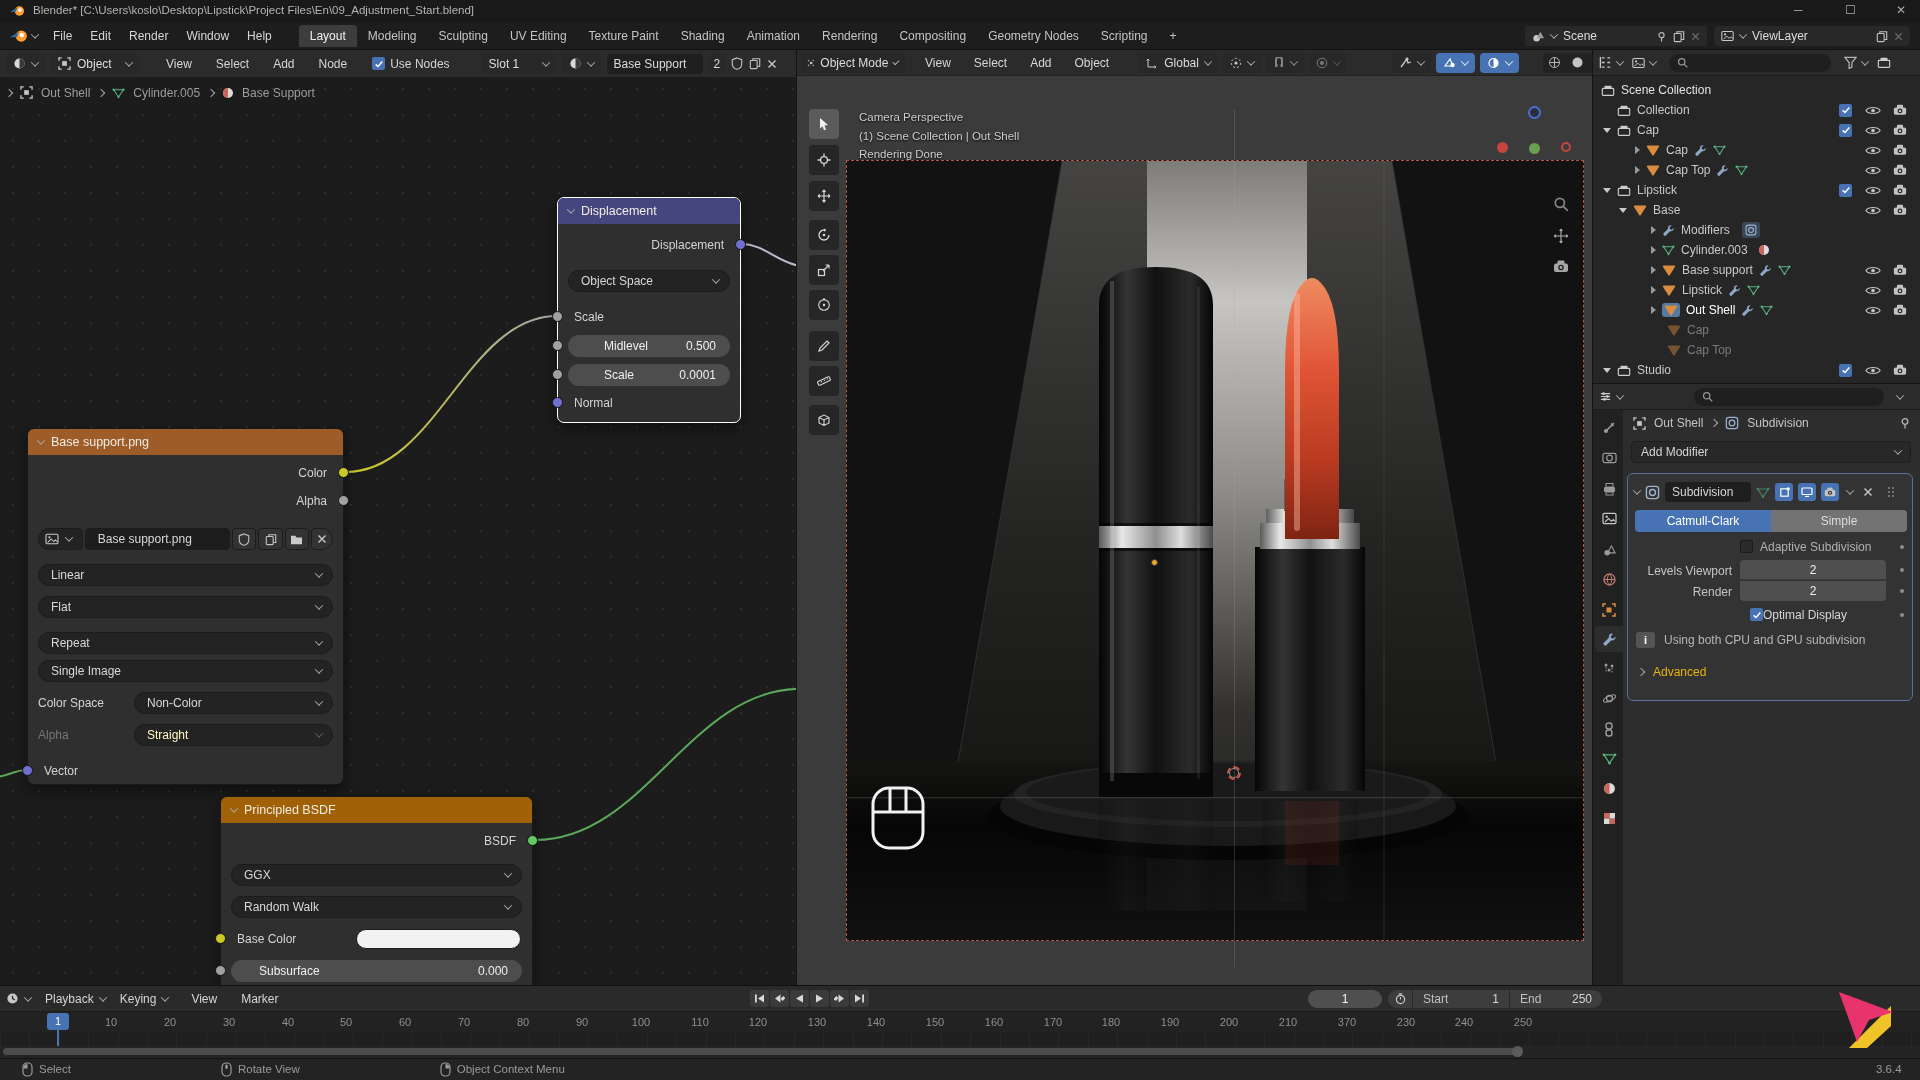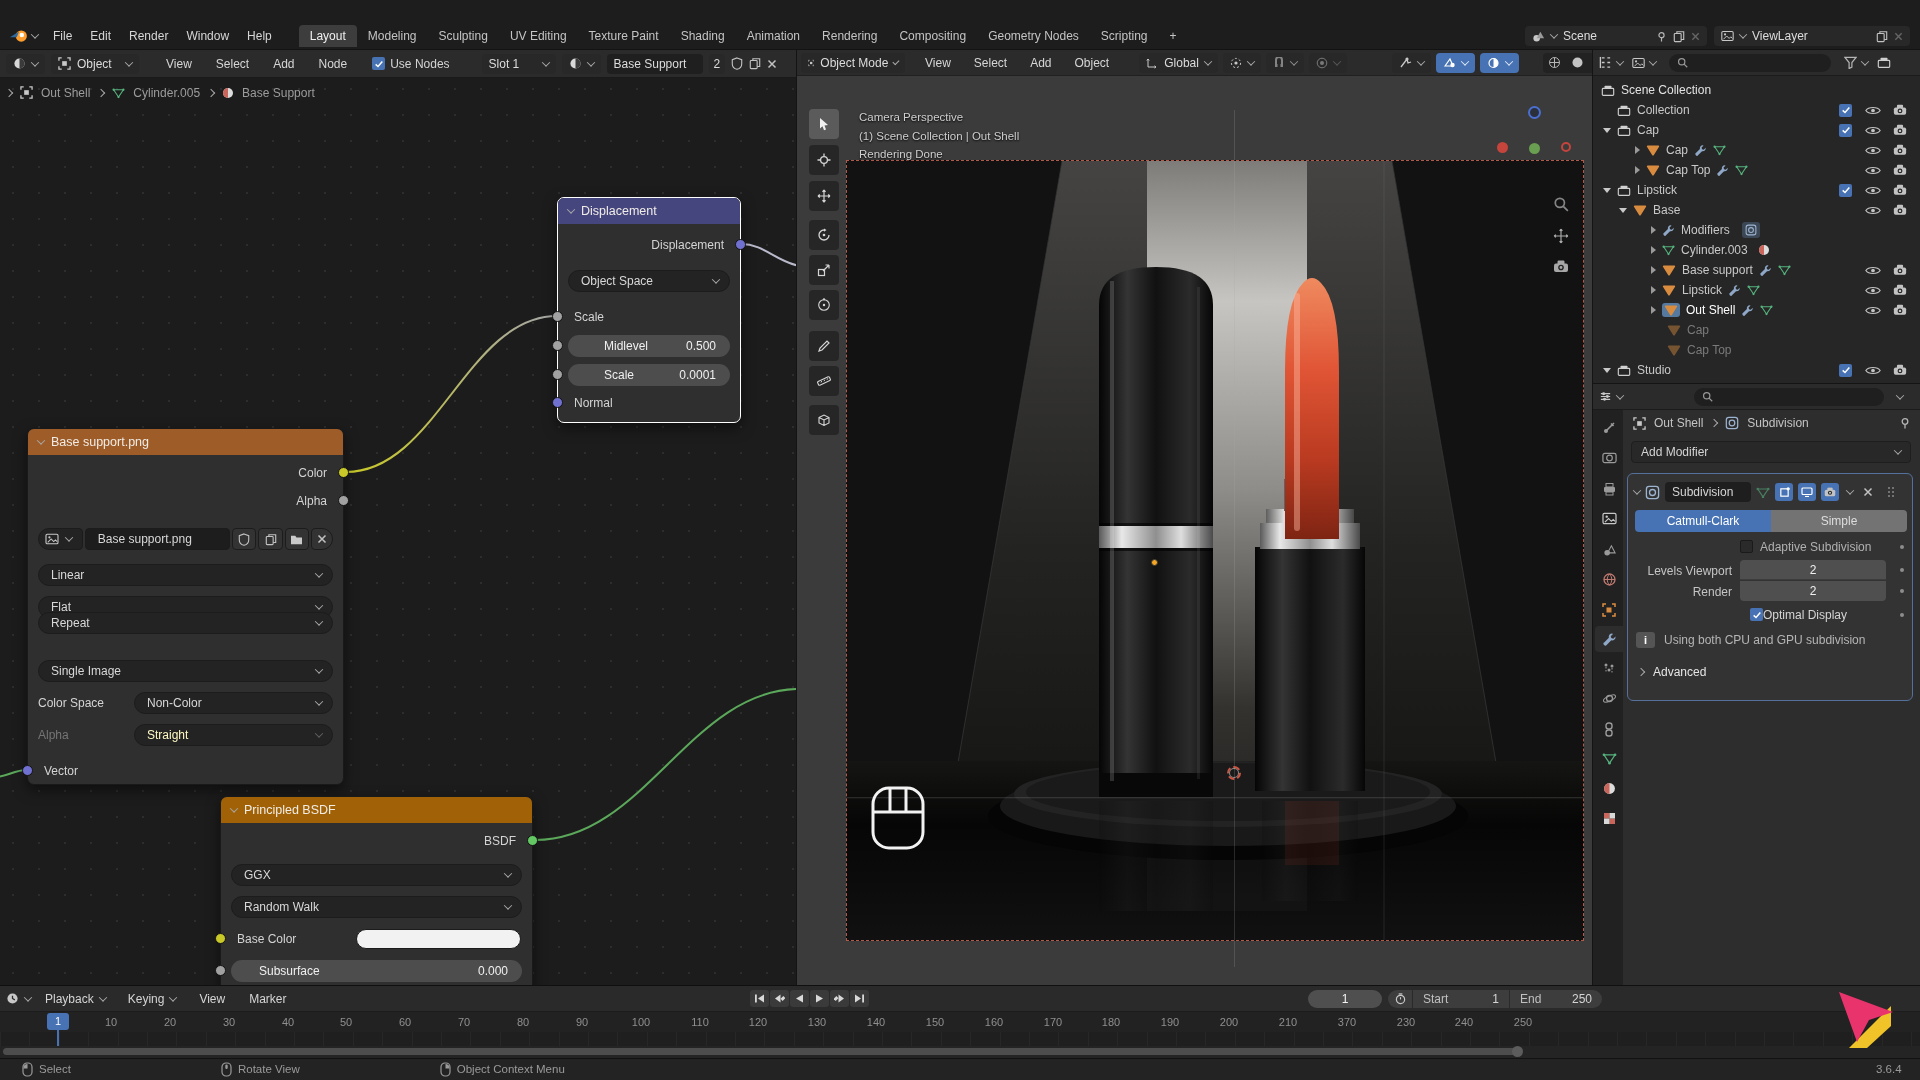--- a/index.html
+++ b/index.html
@@ -130,20 +130,31 @@
       </symbol>
 <symbol id="i-mouse-r" viewBox="0 0 11 15">
         <rect x="1" y="1" width="9" height="13" rx="4" fill="none" stroke="#9a9a9a" stroke-width="1.2"></rect>
         <path d="M9.5 6.5 A4 4 0 0 0 5.5 2 V6.5 Z" fill="#9a9a9a"></path>
       </symbol>
 </defs>
 </svg>
 
 <div id="app">
 
+  <div class="abs flex" style="left:0;top:0;width:1920px;height:22px;background:#191919;padding-left:10px;gap:8px">
+    <svg class="ic" width="15" height="12" viewBox="0 0 16 12">
+        <circle cx="10" cy="6" r="5" fill="#ff9e2c"></circle>
+        <circle cx="10.5" cy="5" r="2" fill="#fff"></circle>
+        <path d="M0 7 L8 2 L6 7 Z" fill="#2d6a9e"></path>
+      </svg>
+    <span class="t" style="color:#b4b4b4;font-size:11.5px">Blender* [C:\Users\koslo\Desktop\Lipstick\Project Files\En\09_Adjustment_Start.blend]</span>
+    <span class="abs" style="left:1794px;top:4px;color:#aaa">─</span>
+    <span class="abs" style="left:1845px;top:4px;color:#aaa">☐</span>
+    <span class="abs" style="left:1896px;top:4px;color:#aaa">✕</span>
+  </div>
 
   <div class="abs flex" style="left:0;top:22px;width:1920px;height:28px;background:#1d1d1d;border-bottom:1px solid #131313;padding-left:6px">
     <svg class="ic" width="18" height="14" viewBox="0 0 16 12" style="margin:0 4px">
         <circle cx="10" cy="6" r="5" fill="#ff9e2c"></circle>
         <circle cx="10.5" cy="5" r="2" fill="#fff"></circle>
         <path d="M0 7 L8 2 L6 7 Z" fill="#2d6a9e"></path>
       </svg>
     <span class="cvd" style="margin-right:6px"></span>
     <span class="menu t">File</span>
     <span class="menu t">Edit</span>
@@ -367,21 +378,21 @@
             <span class="t">Linear</span>
             <span class="cvd"></span>
           </div>
         </div>
       <div class="nrow" style="top:166px;height:24px;padding:0 10px">
           <div class="pill" style="width:297px">
             <span class="t">Flat</span>
             <span class="cvd"></span>
           </div>
         </div>
-      <div class="nrow" style="top:182px;height:24px;padding:0 10px">
+      <div class="nrow" style="top:202px;height:24px;padding:0 10px">
           <div class="pill" style="width:297px">
             <span class="t">Repeat</span>
             <span class="cvd"></span>
           </div>
         </div>
       <div class="nrow" style="top:230px;height:24px;padding:0 10px">
           <div class="pill" style="width:297px">
             <span class="t">Single Image</span>
             <span class="cvd"></span>
           </div>
@@ -1145,36 +1156,36 @@
           </span>
         <span class="t">Optimal Display</span>
       </div>
       <span class="dot abs" style="left:272px;top:139px"></span>
       <div class="abs flex" style="left:8px;top:158px;gap:9px">
         <span class="flex" style="width:19px;height:16px;background:#555;border-radius:3px;justify-content:center;color:#fff;font-weight:bold;font-size:11px">i</span>
         <span class="t" style="color:#b5b5b5">Using both CPU and GPU subdivision</span>
       </div>
       <div class="abs flex" style="left:10px;top:192px;gap:9px">
         <span class="cvr"></span>
-        <span class="t" style="color:#e5e5e5">Advanced</span>
+        <span class="t" style="color:#eab308">Advanced</span>
       </div>
     </div>
   </div>
 
   <div class="abs" style="left:0;top:985px;width:1920px;height:73px;background:#242424;border-top:1px solid #101010">
     <div class="abs flex" style="left:0;top:0;width:1920px;height:26px;background:#2a2a2a;border-bottom:1px solid #1c1c1c;padding:0 6px;gap:6px">
       <svg class="ic" width="13" height="13">
           <use href="#i-clock"></use>
         </svg>
       <span class="cvd"></span>
       <div class="flex" style="gap:6px;margin-left:8px">
           <span class="t">Playback</span>
           <span class="cvd"></span>
         </div>
-      <div class="flex" style="gap:6px;margin-left:16px">
+      <div class="flex" style="gap:6px;margin-left:8px">
           <span class="t">Keying</span>
           <span class="cvd"></span>
         </div>
       <span class="menu t" style="margin-left:8px">View</span>
       <span class="menu t">Marker</span>
 
       <div class="abs flex" style="left:750px;top:4px">
         <span class="pbtn">
             <svg width="11" height="9" viewBox="0 0 11 9">
               <rect x="1" y="0.5" width="1.8" height="8" fill="#d8d8d8"></rect>

